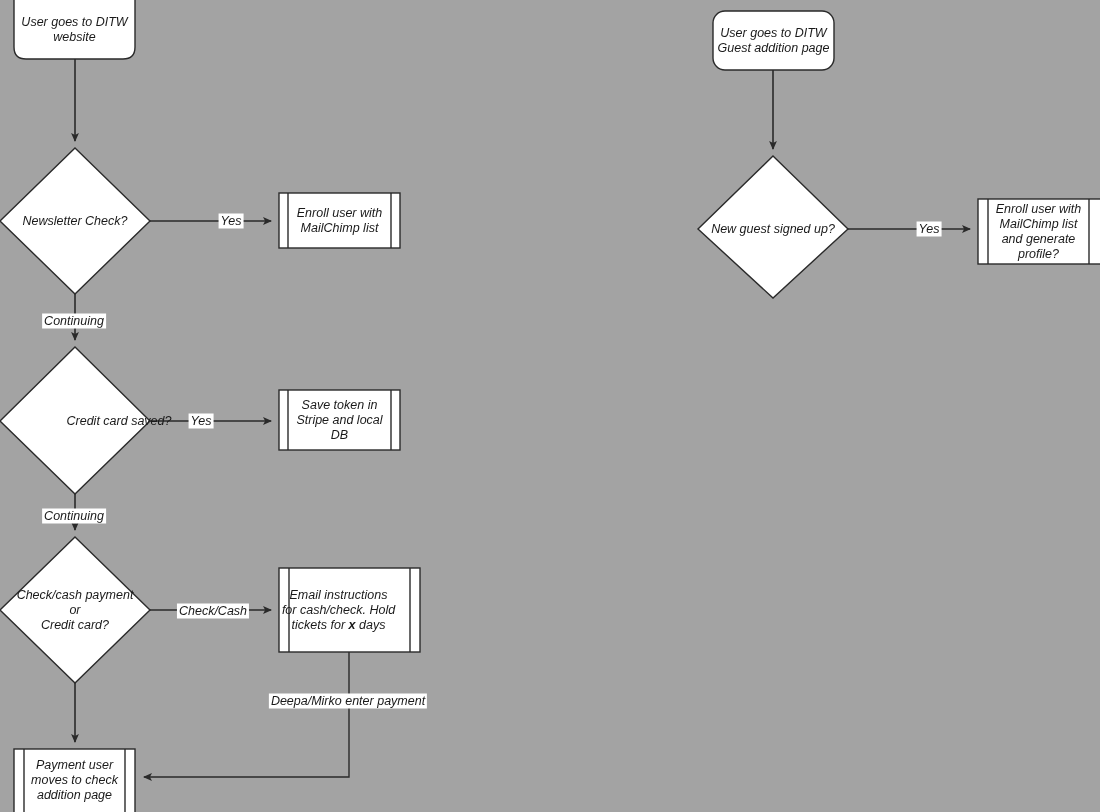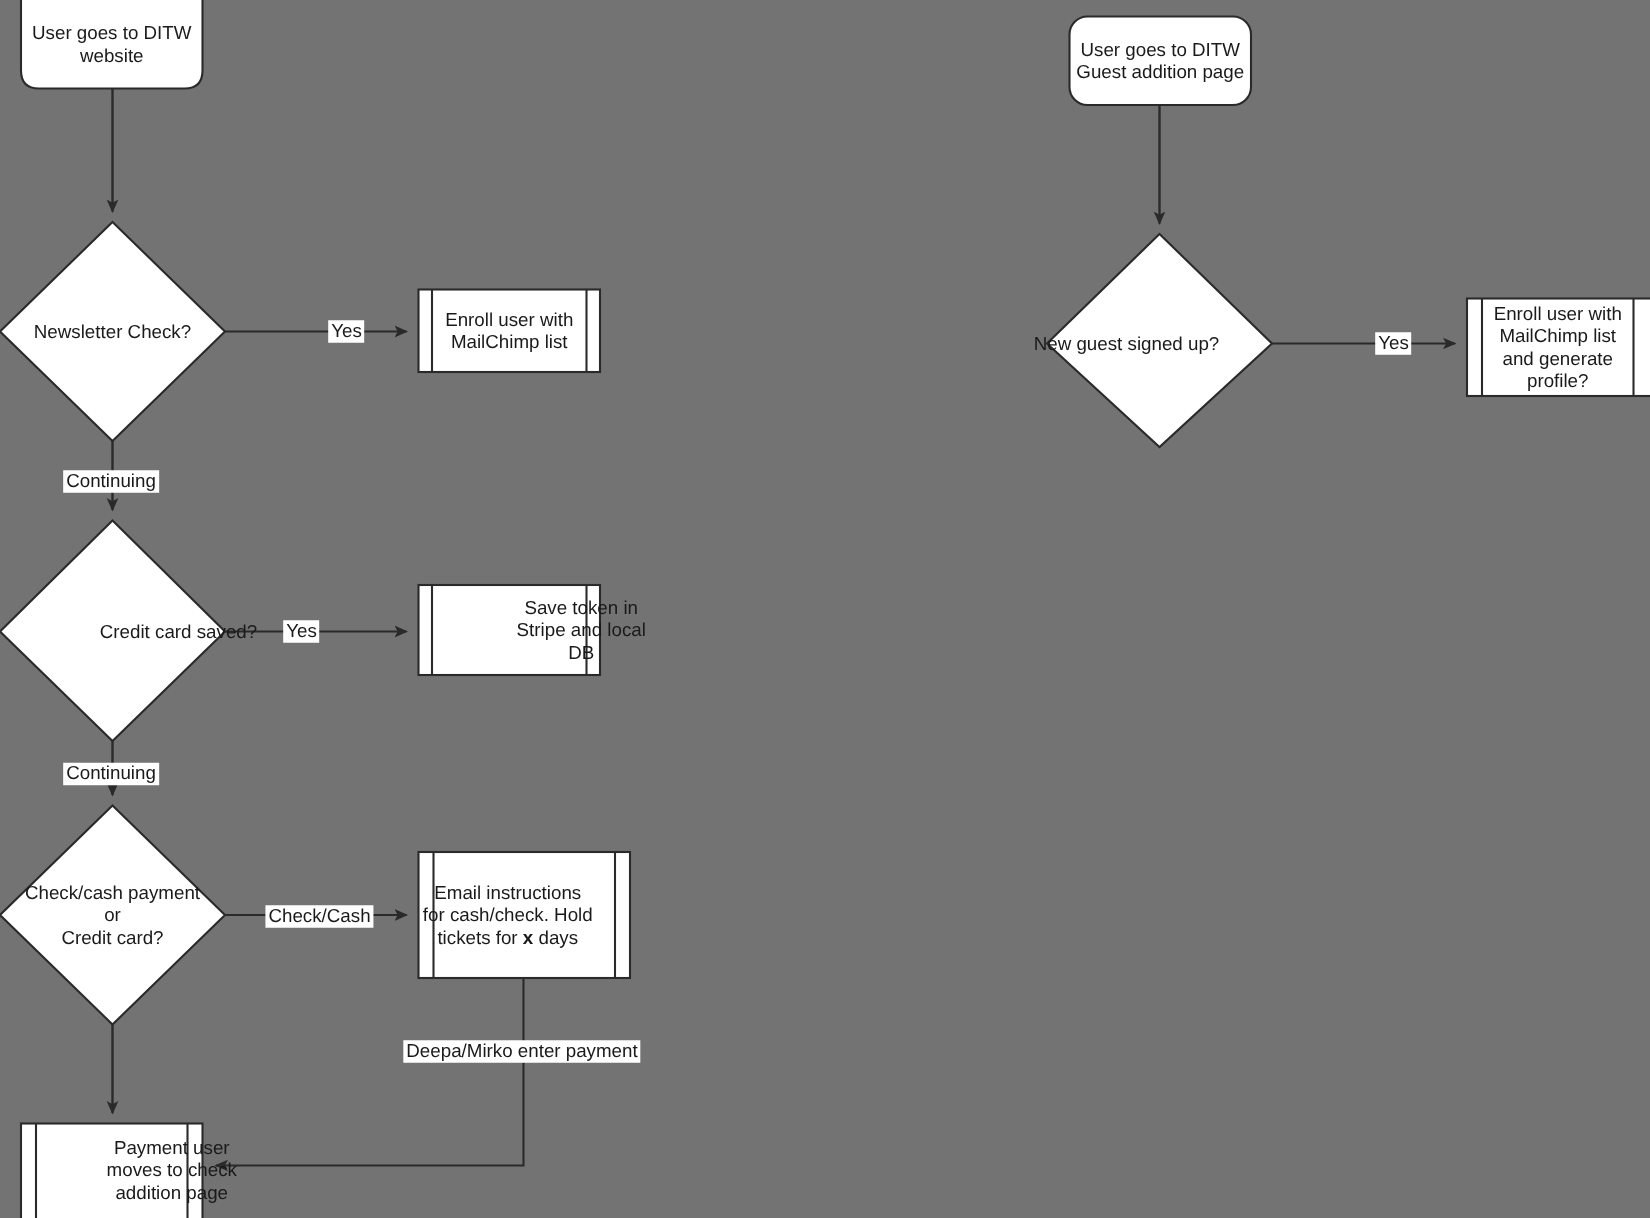--- a/index.html
+++ b/index.html
@@ -9,22 +9,23 @@
     background: #ffffff;
   }
   body {
     font-family: "Liberation Sans", sans-serif;
     -webkit-font-smoothing: antialiased;
   }
   #canvas {
     position: relative;
     width: 1100px;
     height: 812px;
-    background: #737373;
+    background: #a3a3a3;
     overflow: hidden;
+    font-style: italic;
   }
   #diagram-svg {
     position: absolute;
     left: 0;
     top: 0;
     width: 1100px;
     height: 812px;
   }
   .node-label {
     position: absolute;
@@ -137,21 +138,21 @@
     <div>
       <div>Enroll user with</div>
       <div>MailChimp list</div>
     </div>
   </div>
 
   <div class="node-label" style="left:0px; top:406px; width:150px; height:30px;padding-left:44px;">
     <div>Credit card saved?</div>
   </div>
 
-  <div class="node-label" style="left:288px; top:390px; width:103px; height:60px;padding-left:48px;">
+  <div class="node-label" style="left:288px; top:390px; width:103px; height:60px;">
     <div>
       <div>Save token in</div>
       <div>Stripe and local</div>
       <div>DB</div>
     </div>
   </div>
 
   <div class="node-label" style="left:-10px; top:587px; width:170px; height:46px;">
     <div>
       <div>Check/cash payment</div>
@@ -161,36 +162,36 @@
   </div>
 
   <div class="node-label" style="left:289px; top:568px; width:99px; height:84px;">
     <div>
       <div>Email instructions</div>
       <div>for cash/check. Hold</div>
       <div><span>tickets for </span><span class="bold-x">x</span><span> days</span></div>
     </div>
   </div>
 
-  <div class="node-label" style="left:24px; top:749px; width:101px; height:63px;margin-left:40px;">
+  <div class="node-label" style="left:24px; top:749px; width:101px; height:63px;">
     <div>
       <div>Payment user</div>
       <div>moves to check</div>
       <div>addition page</div>
     </div>
   </div>
 
   <div class="node-label" style="left:708px; top:11px; width:131px; height:59px;">
     <div>
       <div>User goes to DITW</div>
       <div>Guest addition page</div>
     </div>
   </div>
 
-  <div class="node-label" style="left:676px; top:214px; width:150px; height:30px;">
+  <div class="node-label" style="left:698px; top:214px; width:150px; height:30px;">
     <div>New guest signed up?</div>
   </div>
 
   <div class="node-label" style="left:988px; top:199px; width:101px; height:65px;">
     <div>
       <div>Enroll user with</div>
       <div>MailChimp list</div>
       <div>and generate</div>
       <div>profile?</div>
     </div>

